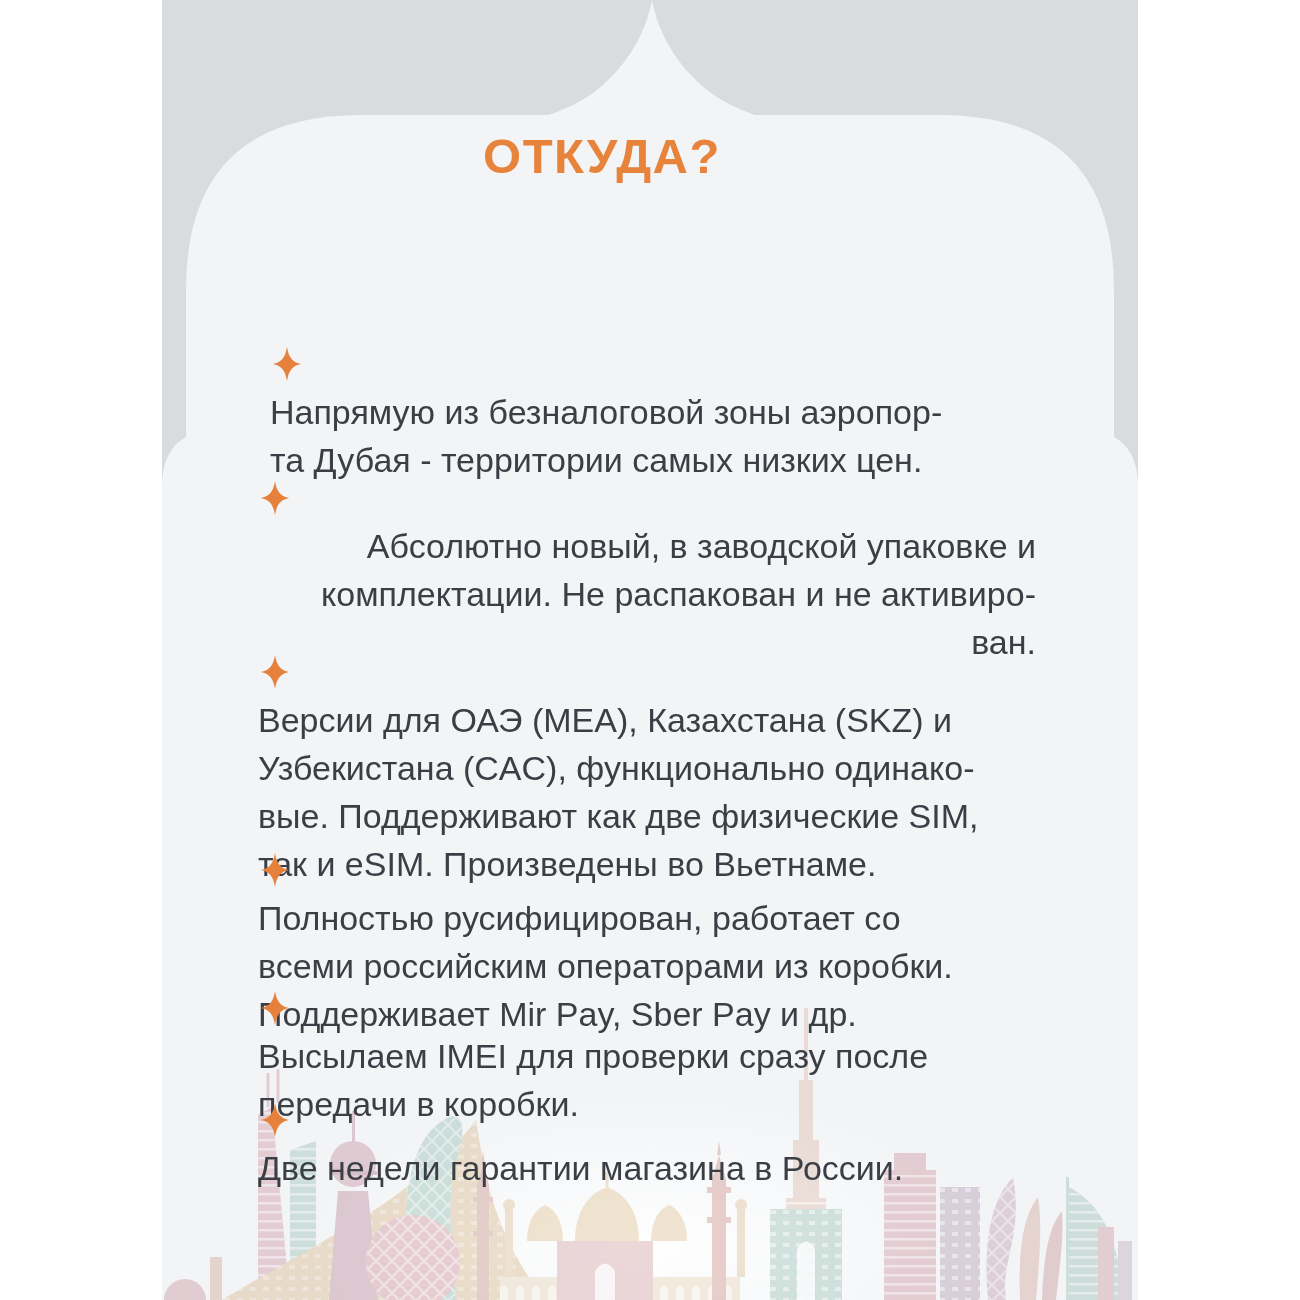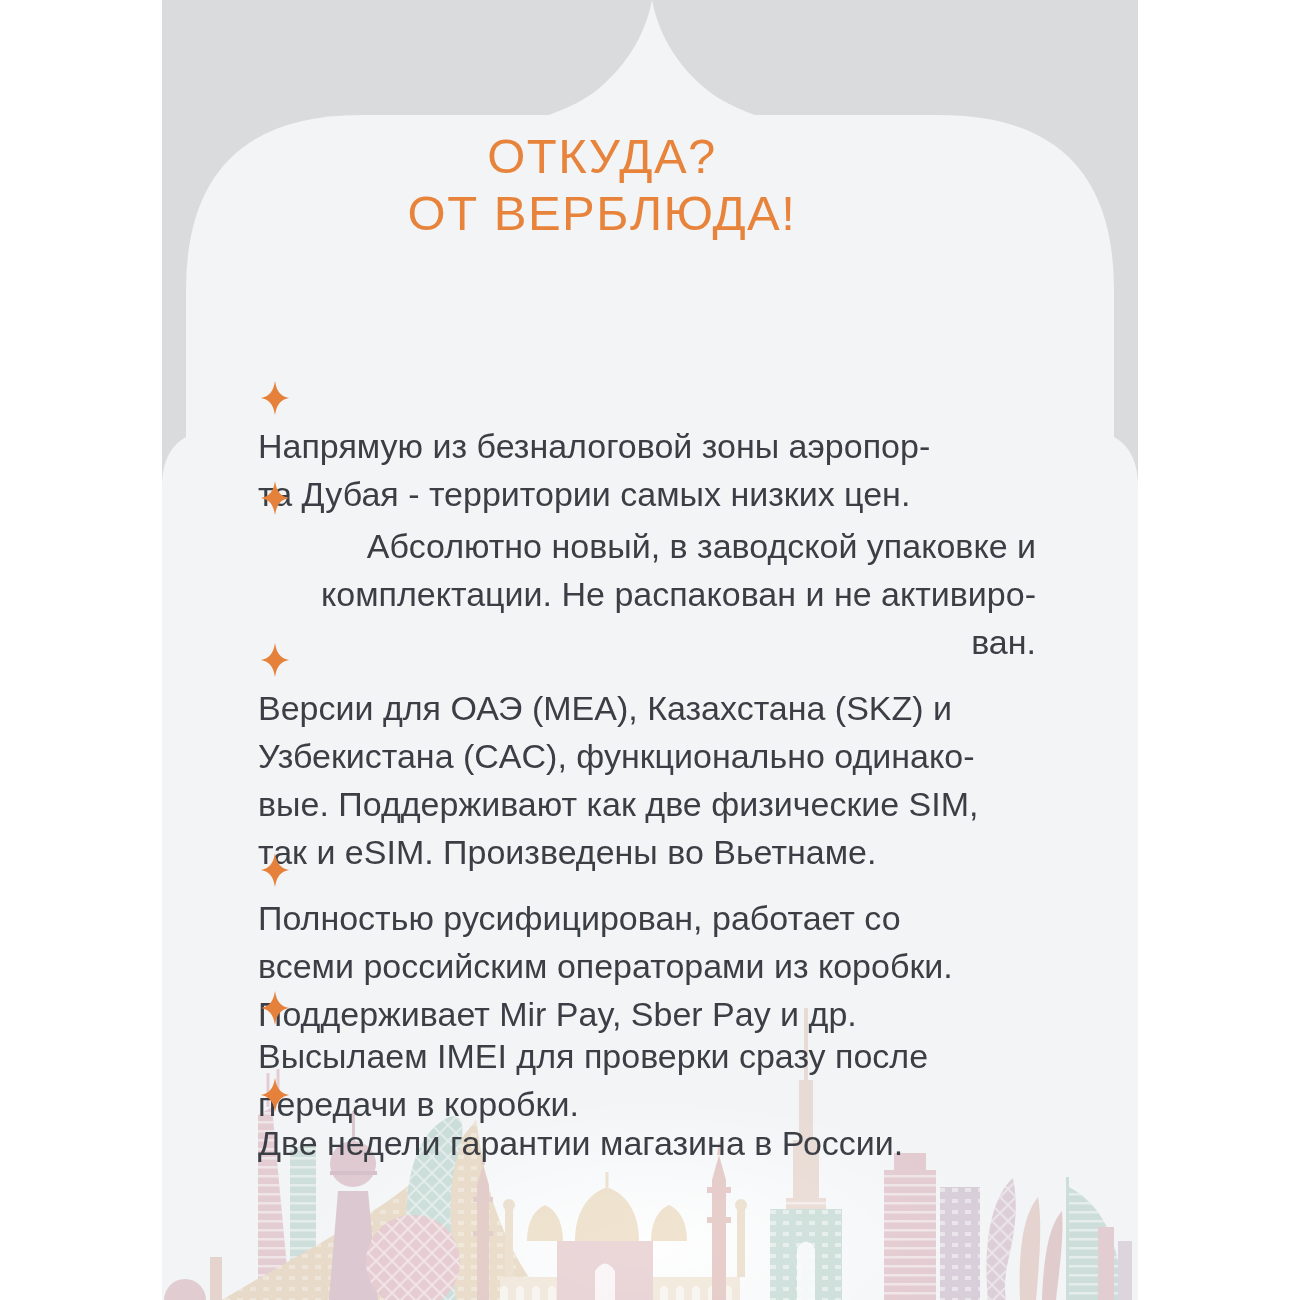--- a/index.html
+++ b/index.html
@@ -17,21 +17,21 @@
   .bg-svg{top:0;}
   .skyline-svg{bottom:0;}
   .glow{
     position:absolute;left:230px;top:960px;width:840px;height:360px;
     background:radial-gradient(ellipse 60% 60% at 50% 80%, rgba(255,255,255,0.95) 0%, rgba(255,255,255,0.0) 70%);
     pointer-events:none;
   }
   .title{
     position:absolute;left:162px;top:128px;width:880px;
     text-align:center;color:var(--accent);
-    font-weight:normal;font-size:49px;line-height:57px;letter-spacing:1.5px;
+    font-weight:bold;font-size:49px;line-height:57px;letter-spacing:1.5px;
   }
   .bullet{
     position:absolute;left:258px;width:778px;margin:0;
     color:var(--text);font-size:34px;line-height:48px;
     white-space:pre-line;text-indent:104px;
   }
   .bullet .star{
     position:absolute;left:2px;top:7px;width:30px;height:34px;text-indent:0;
   }
   .bullet .star svg{display:block;}
@@ -177,46 +177,45 @@
         <path d="M1069,222 C1102,240 1120,275 1122,335 L1069,335 Z" fill="url(#ph)"></path>
       </g>
 
       <rect x="1098" y="262" width="16" height="73" fill="#d3a8ae"></rect>
       <rect x="1118" y="276" width="14" height="59" fill="#c9b6c6"></rect>
     </g>
   </svg>
 
   <div class="title">
     <div>ОТКУДА?</div>
-    <div>ОТ ВЕРБЛЮДА!</div>
   </div>
 
   <div id="bullet-list">
-    <p class="bullet" style="top: 326px;">
+    <p class="bullet" style="top: 292px; margin-left: 12px;">
       <span class="star">
         <svg width="30" height="34" viewBox="0 0 30 36" aria-hidden="true">
           <path d="M15,0 C17,12 21,16 30,18 C21,20 17,24 15,36 C13,24 9,20 0,18 C9,16 13,12 15,0 Z" fill="#E5813A"></path>
         </svg>
       </span>
       <span class="bullet-text">Напрямую из безналоговой зоны аэропор-
 та Дубая - территории самых низких цен.</span>
     </p>
 
     <p class="bullet" style="top: 426px; text-align: right;">
       <span class="star">
         <svg width="30" height="34" viewBox="0 0 30 36" aria-hidden="true">
           <path d="M15,0 C17,12 21,16 30,18 C21,20 17,24 15,36 C13,24 9,20 0,18 C9,16 13,12 15,0 Z" fill="#E5813A"></path>
         </svg>
       </span>
       <span class="bullet-text">Абсолютно новый, в заводской упаковке и
 комплектации. Не распакован и не активиро-
 ван.</span>
     </p>
 
-    <p class="bullet" style="top: 588px;">
+    <p class="bullet" style="top: 600px;">
       <span class="star">
         <svg width="30" height="34" viewBox="0 0 30 36" aria-hidden="true">
           <path d="M15,0 C17,12 21,16 30,18 C21,20 17,24 15,36 C13,24 9,20 0,18 C9,16 13,12 15,0 Z" fill="#E5813A"></path>
         </svg>
       </span>
       <span class="bullet-text">Версии для ОАЭ (MEA), Казахстана (SKZ) и
 Узбекистана (CAC), функционально одинако-
 вые. Поддерживают как две физические SIM,
 так и eSIM. Произведены во Вьетнаме.</span>
     </p>
@@ -235,21 +234,21 @@
     <p class="bullet" style="top: 936px;">
       <span class="star">
         <svg width="30" height="34" viewBox="0 0 30 36" aria-hidden="true">
           <path d="M15,0 C17,12 21,16 30,18 C21,20 17,24 15,36 C13,24 9,20 0,18 C9,16 13,12 15,0 Z" fill="#E5813A"></path>
         </svg>
       </span>
       <span class="bullet-text">Высылаем IMEI для проверки сразу после
 передачи в коробки.</span>
     </p>
 
-    <p class="bullet" style="top: 1023px;">
+    <p class="bullet" style="top: 1048px;">
       <span class="star">
         <svg width="30" height="34" viewBox="0 0 30 36" aria-hidden="true">
           <path d="M15,0 C17,12 21,16 30,18 C21,20 17,24 15,36 C13,24 9,20 0,18 C9,16 13,12 15,0 Z" fill="#E5813A"></path>
         </svg>
       </span>
       <span class="bullet-text">Две недели гарантии магазина в России.</span>
     </p>
   </div>
 
 </div>

